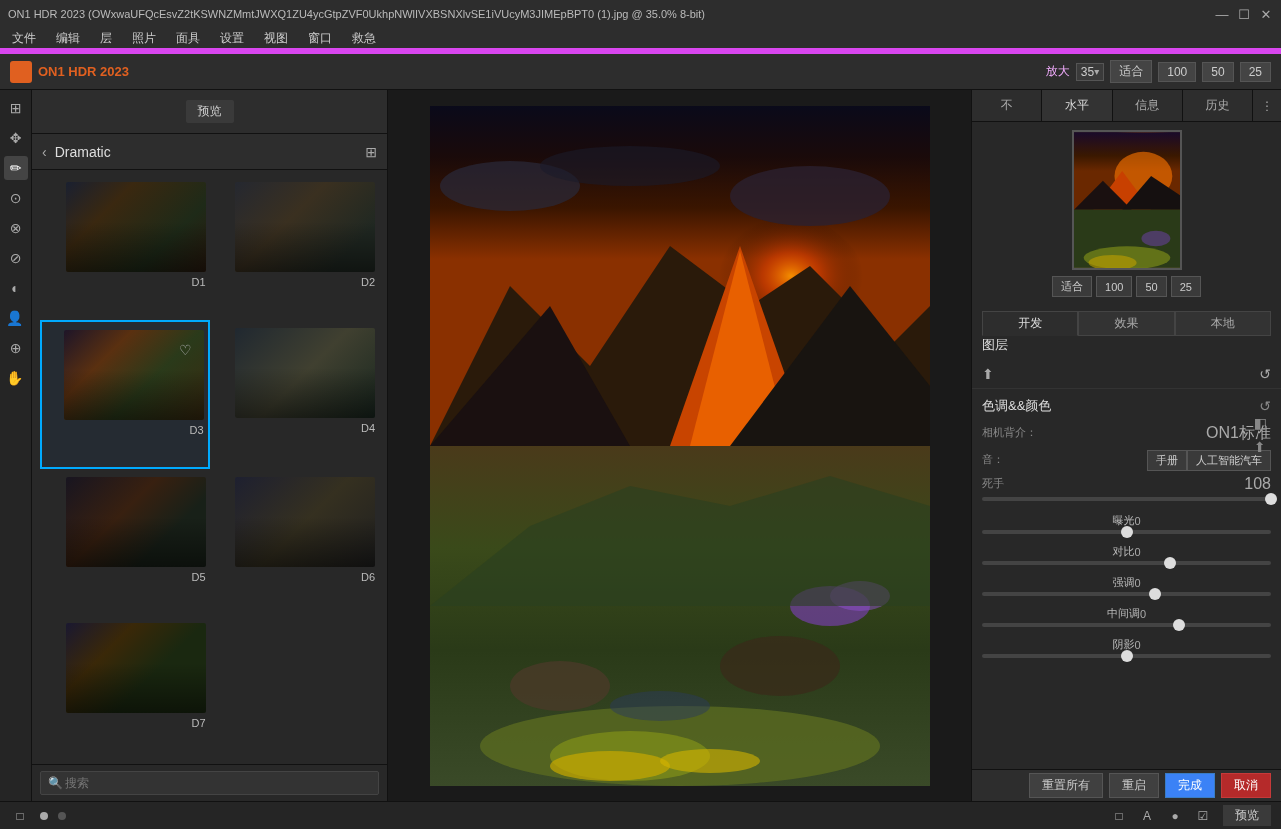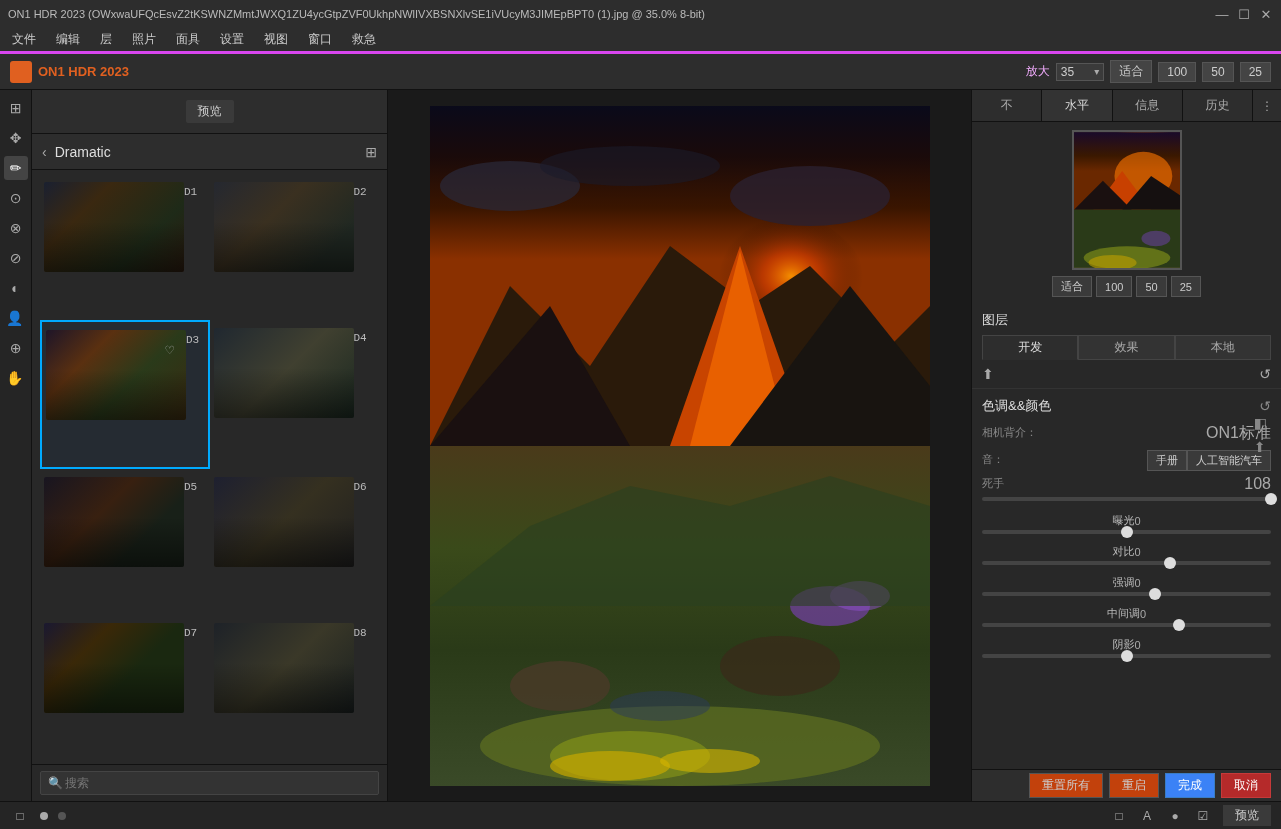--- a/index.html
+++ b/index.html
@@ -44,21 +44,21 @@
 
     
     #menubar {
       background: #2d2d2d;
       height: 26px;
       display: flex;
       align-items: center;
       padding: 0 4px;
       gap: 4px;
       flex-shrink: 0;
-      border-bottom: 3px solid #d946ef;
+      border-bottom: 6px solid #d946ef;
     }
     .menu-item {
       padding: 2px 8px;
       color: #ccc;
       cursor: pointer;
       font-size: 12px;
     }
 
     
     #toolbar {
@@ -182,26 +182,25 @@
     #preset-grid {
       display: grid;
       grid-template-columns: 1fr 1fr;
       gap: 0;
       overflow-y: auto;
       flex: 1;
       padding: 4px 8px;
     }
     .preset-item {
       display: flex;
-      flex-direction: row;
-      align-items: flex-start;
+      flex-direction: column;
+      align-items: flex-end;
       padding: 8px 4px;
       cursor: pointer;
       position: relative;
-      font-family: Liberation Mono, monospace;
     }
     .preset-item.selected {
       border: 2px solid #00aaff;
       background: rgba(0,120,255,0.05);
     }
     .preset-thumb {
       width: 140px;
       height: 90px;
       background: linear-gradient(135deg, #2a1f3d 0%, #4a2010 40%, #1a3a2a 100%);
       border-radius: 2px;
@@ -562,21 +561,21 @@
       background: #2d2d2d;
       display: flex;
       align-items: center;
       justify-content: flex-end;
       padding: 0 10px;
       gap: 6px;
       border-top: 1px solid #111;
       flex-shrink: 0;
     }
     .action-btn {
-      background: #c2410c;
+      background: #404040;
       border: 1px solid #555;
       color: #ccc;
       padding: 3px 12px;
       cursor: pointer;
       font-size: 12px;
     }
     .action-btn.primary {
       background: #3b82f6;
       border-color: #3a7dc5;
       color: #fff;
@@ -612,21 +611,21 @@
 </div>
 
 <div id="toolbar">
   <div id="app-logo">
     <div class="logo-icon"></div>
     <span>ON1 HDR 2023</span>
   </div>
   <div class="toolbar-spacer"></div>
   <div class="zoom-controls">
     <span class="zoom-label">放大</span>
-    <div style="display:flex;align-items:center;background:#3a3a3a;border:1px solid #555;padding:1px 4px;gap:20px;">
+    <div style="display:flex;align-items:center;background:#3a3a3a;border:1px solid #555;padding:1px 4px;gap:0;">
       <span style="color:#ccc;font-size:12px;">35</span>
       <span style="color:#aaa;font-size:10px;">▾</span>
     </div>
     <button class="zoom-preset-btn">适合</button>
     <button class="zoom-preset-btn">100</button>
     <button class="zoom-preset-btn">50</button>
     <button class="zoom-preset-btn">25</button>
   </div>
 </div>
 
@@ -699,26 +698,20 @@
         <span class="preset-label">D6</span>
       </div>
 
       <div class="preset-item">
         <div class="preset-thumb thumb-d7">
           <div class="mountain-overlay"></div>
         </div>
         <span class="preset-label">D7</span>
       </div>
 
-      <div class="preset-item">
-        <div class="preset-thumb thumb-d8">
-          <div class="mountain-overlay"></div>
-        </div>
-        <span class="preset-label">D8</span>
-      </div>
     </div>
     <div id="search-bar">
       <div id="search-bar-wrap">
         <span class="search-icon-inner">🔍</span>
         <input id="search-input" type="text" placeholder="搜索" style="">
       </div>
     </div>
   </div>
 
   <div id="center-canvas">
@@ -815,27 +808,27 @@
       </div>
       <div class="preview-zoom-row">
         <button class="pz-btn">适合</button>
         <button class="pz-btn">100</button>
         <button class="pz-btn">50</button>
         <button class="pz-btn">25</button>
       </div>
     </div>
 
     <div id="layers-section">
-      <div style="display:flex;align-items:center;justify-content:space-between;">
-        <span class="section-title">图层</span>
-      </div>
       <div id="layer-tabs">
         <div class="layer-tab active">开发</div>
         <div class="layer-tab">效果</div>
         <div class="layer-tab">本地</div>
+      </div>
+      <div style="display:flex;align-items:center;justify-content:space-between;">
+        <span class="section-title">图层</span>
       </div>
       <div class="layer-icons">
         <span class="layer-icon-btn">⬆</span>
         <span style="flex:1"></span>
         <span class="layer-icon-btn">↺</span>
       </div>
     </div>
 
     <div id="color-tone-section">
       <div class="ct-header">

